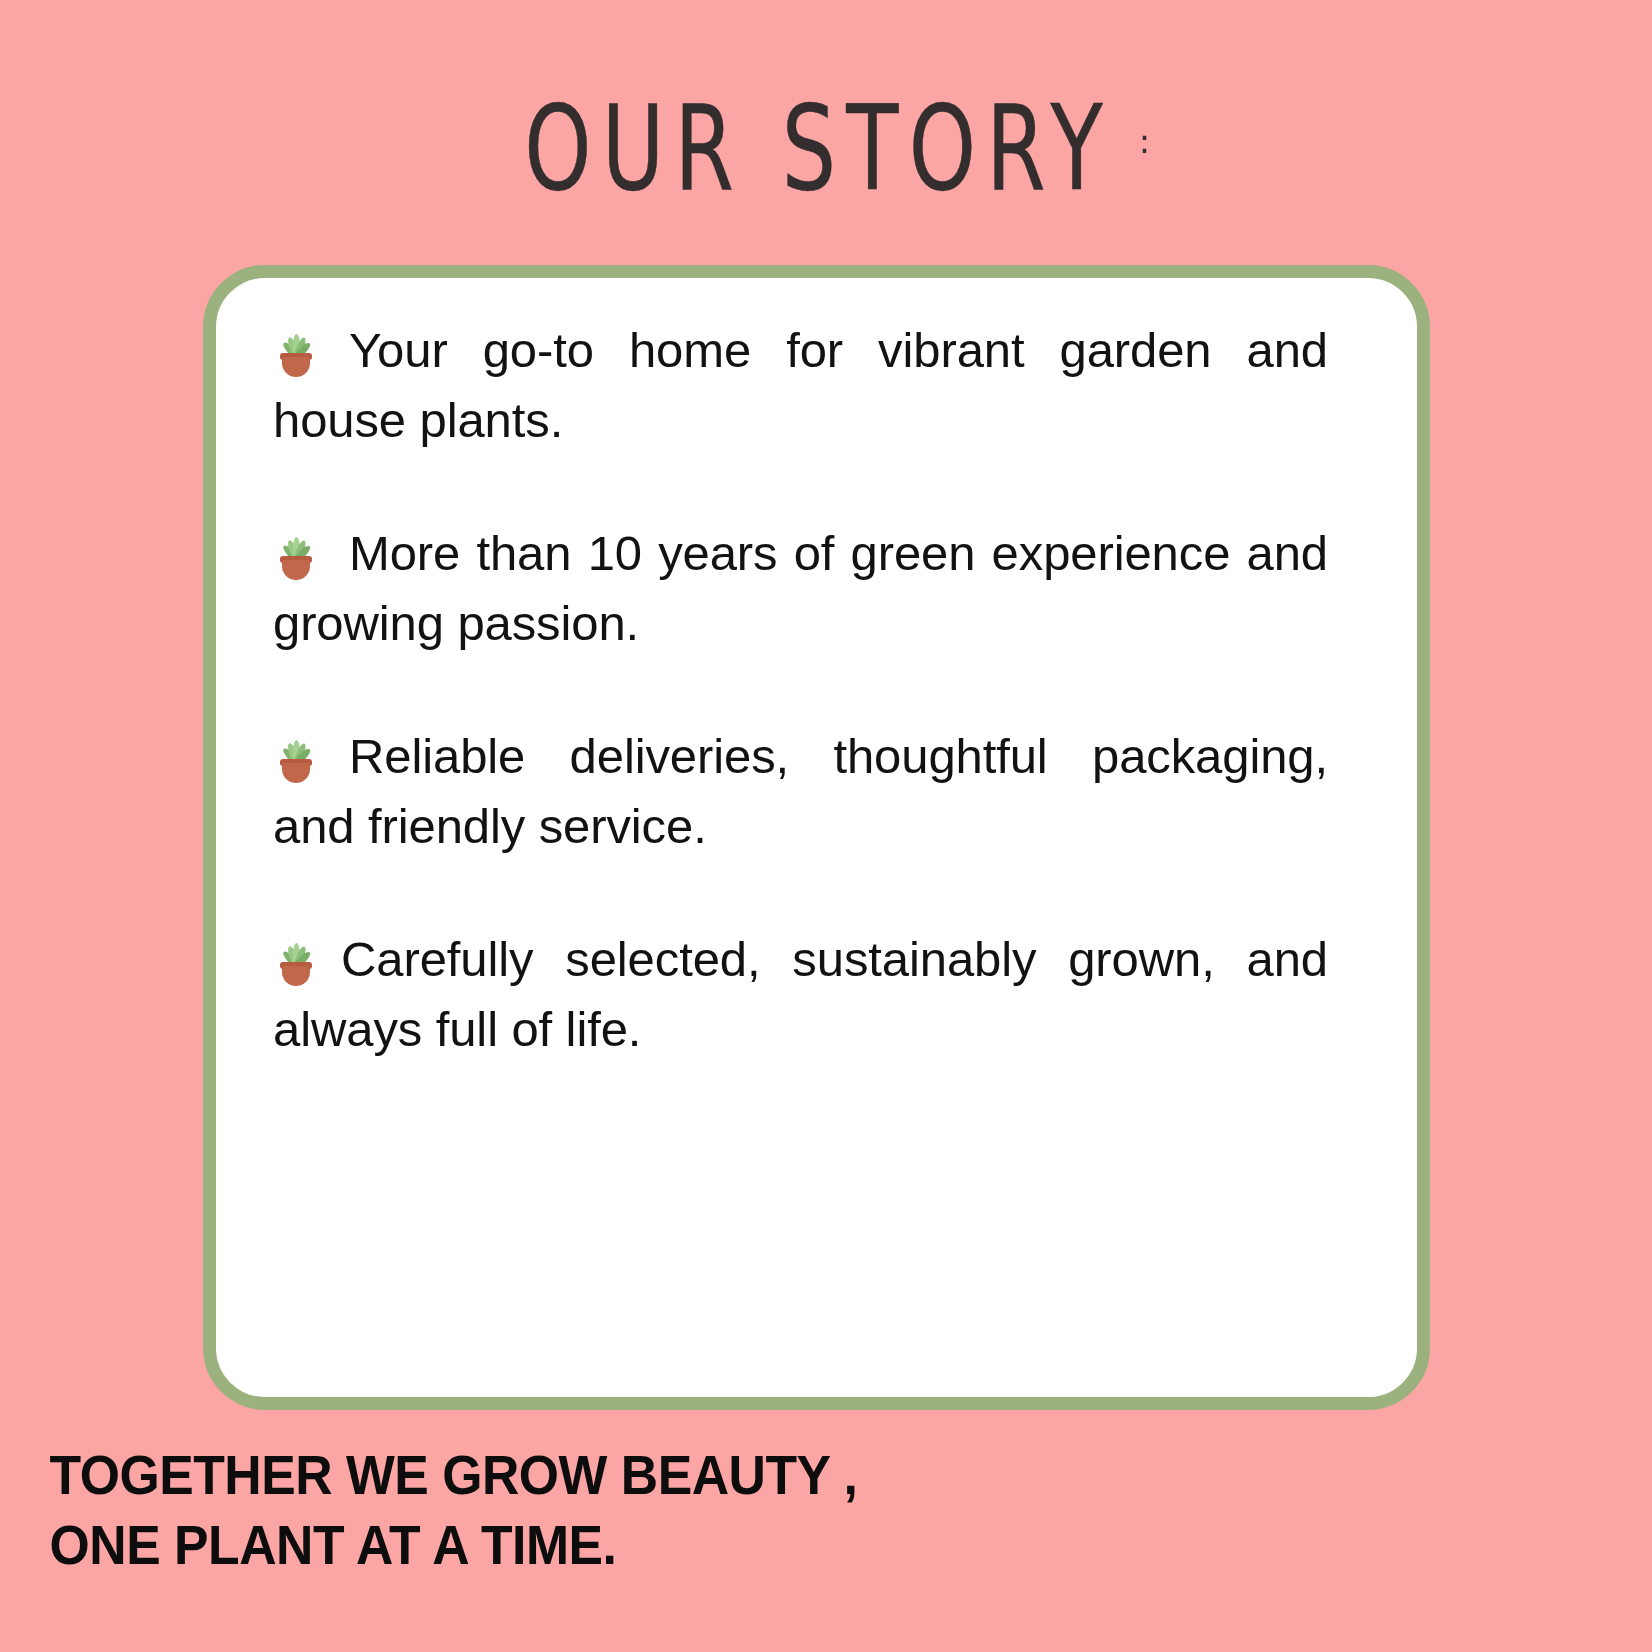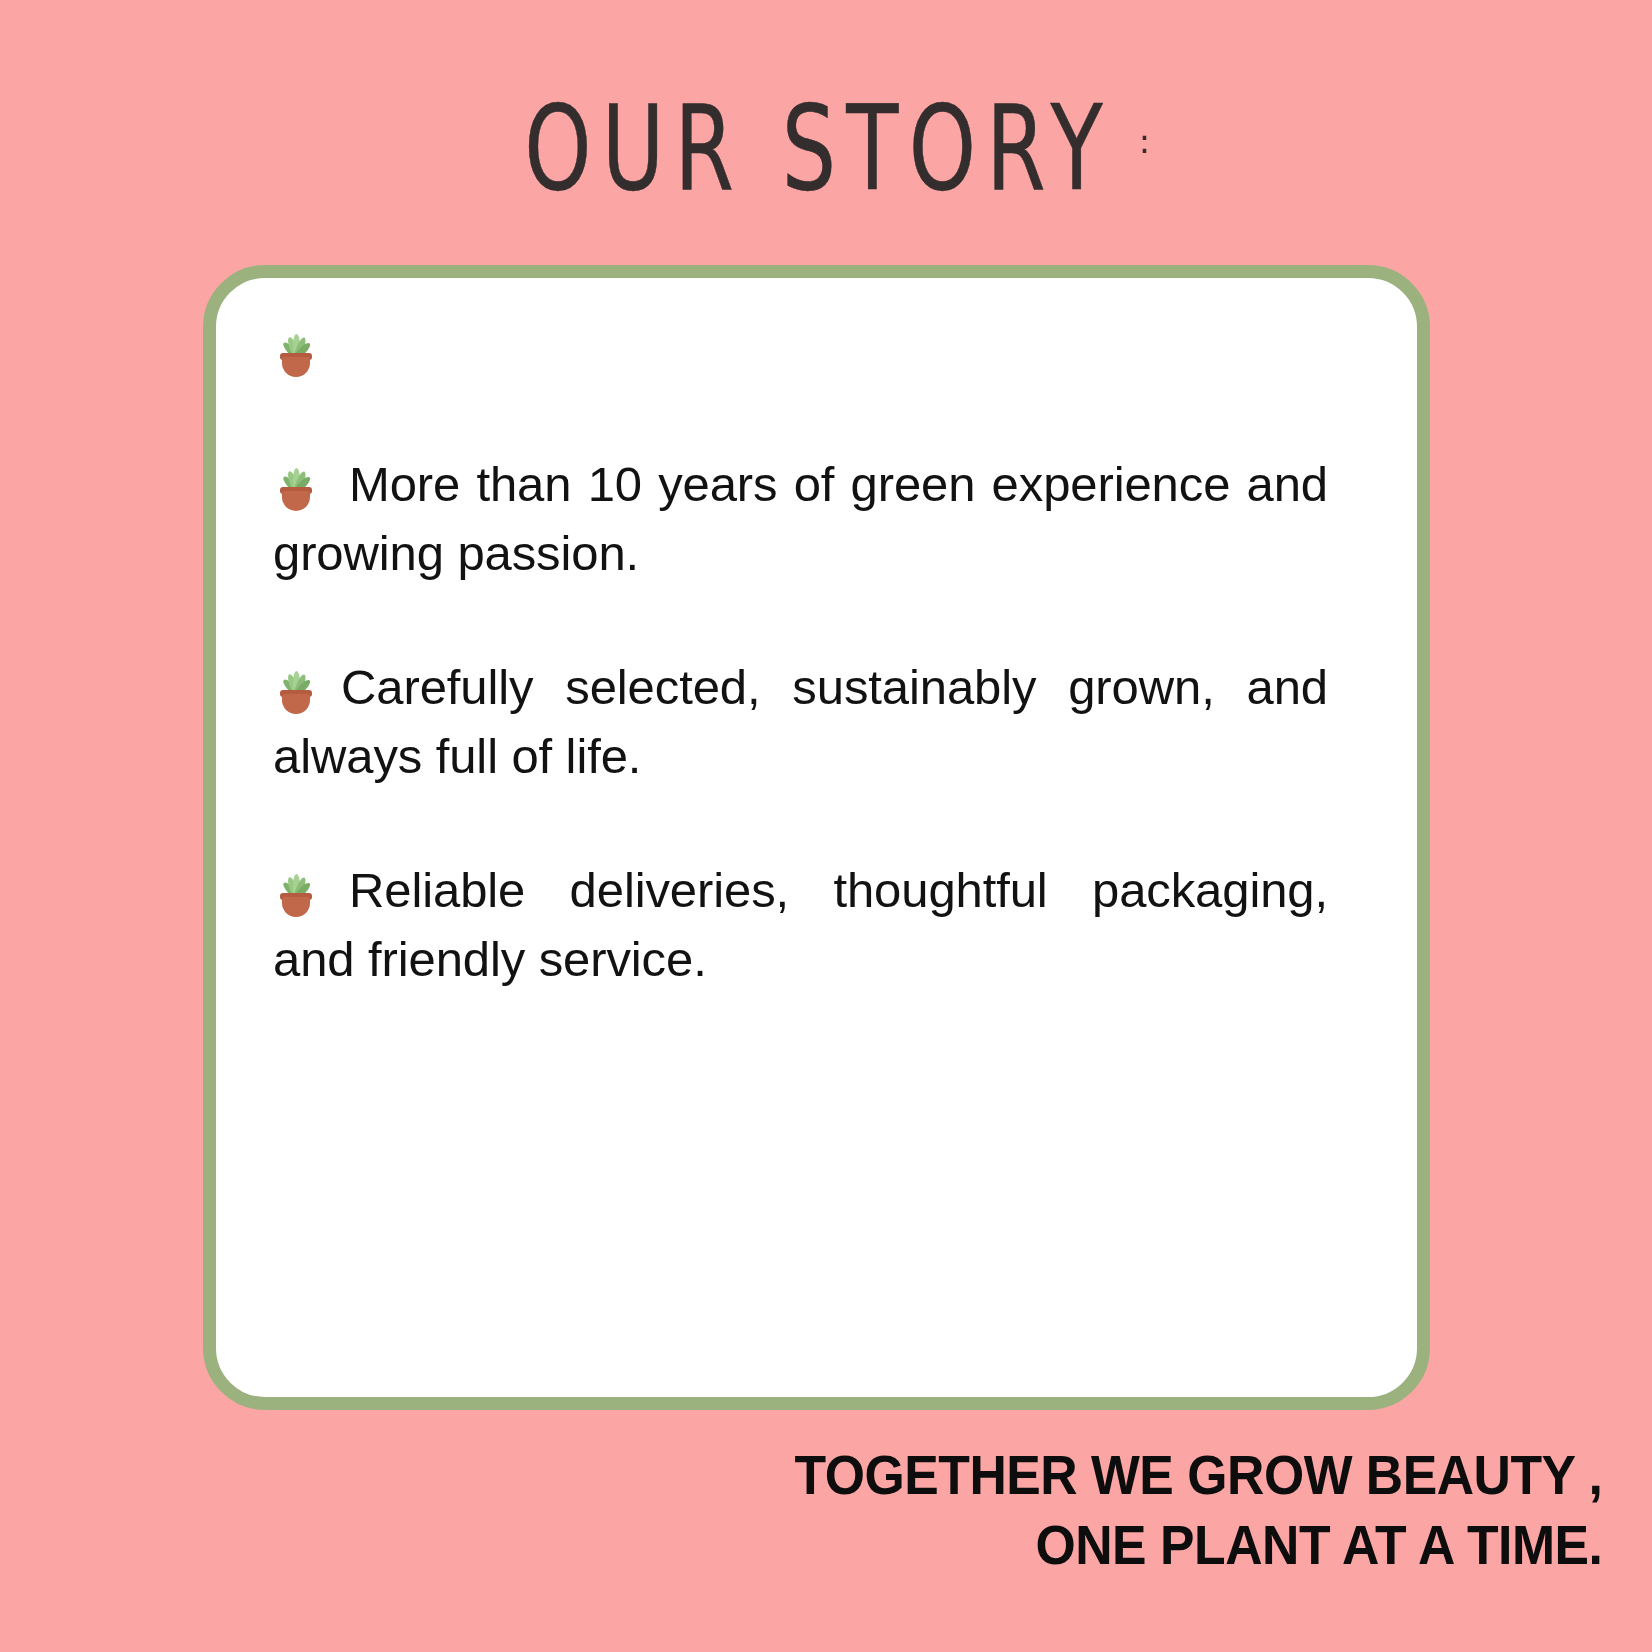--- a/index.html
+++ b/index.html
@@ -130,21 +130,21 @@
   .gap-wide  { display: inline-block; width: 30px; }
   .gap-mid   { display: inline-block; width: 22px; }
   .gap-none  { display: inline-block; width: 0px; }
 
   
   .tagline {
     position: absolute;
     left: 0;
     top: 1440px;
     width: 1652px;
-    text-align: right;
+    text-align: left;
   }
   .tagline .line {
     font-family: "Liberation Sans", sans-serif;
     font-weight: bold;
     font-size: 55px;
     line-height: 1.28;
     color: #0d0d0d;
     letter-spacing: -0.5px;
     transform: scaleX(0.94);
     display: block;
@@ -159,42 +159,42 @@
     <span class="title">OUR STORY</span><span class="title-colon">:</span>
   </div>
 
   <div class="story-box">
     <div class="box-inner">
 
       <p class="bullet">
         <span class="plant">
           <span class="leaf l1"></span><span class="leaf l2"></span><span class="leaf l3"></span><span class="leaf l4"></span><span class="leaf l5"></span>
           <span class="rim"></span><span class="pot"></span>
-        </span><span class="gap-wide"></span>
+        </span><span class="gap-wide"></span><span>Your go-to home for vibrant garden and house plants.</span>
       </p>
 
       <p class="bullet">
         <span class="plant">
           <span class="leaf l1"></span><span class="leaf l2"></span><span class="leaf l3"></span><span class="leaf l4"></span><span class="leaf l5"></span>
           <span class="rim"></span><span class="pot"></span>
         </span><span class="gap-wide"></span><span>More than 10 years of green experience and growing passion.</span>
       </p>
 
       <p class="bullet">
         <span class="plant">
           <span class="leaf l1"></span><span class="leaf l2"></span><span class="leaf l3"></span><span class="leaf l4"></span><span class="leaf l5"></span>
           <span class="rim"></span><span class="pot"></span>
+        </span><span class="gap-wide"></span><span>Reliable deliveries, thoughtful packaging, and friendly service.</span>
+      </p>
+
+      <p class="bullet">
+        <span class="plant">
+          <span class="leaf l1"></span><span class="leaf l2"></span><span class="leaf l3"></span><span class="leaf l4"></span><span class="leaf l5"></span>
+          <span class="rim"></span><span class="pot"></span>
         </span><span class="gap-mid"></span><span>Carefully selected, sustainably grown, and always full of life.</span>
-      </p>
-
-      <p class="bullet">
-        <span class="plant">
-          <span class="leaf l1"></span><span class="leaf l2"></span><span class="leaf l3"></span><span class="leaf l4"></span><span class="leaf l5"></span>
-          <span class="rim"></span><span class="pot"></span>
-        </span><span class="gap-wide"></span><span>Reliable deliveries, thoughtful packaging, and friendly service.</span>
       </p>
 
 
     </div>
   </div>
 
   <div class="tagline">
     <span class="line">TOGETHER WE GROW BEAUTY ,</span>
     <span class="line">ONE PLANT AT A TIME.</span>
   </div>

